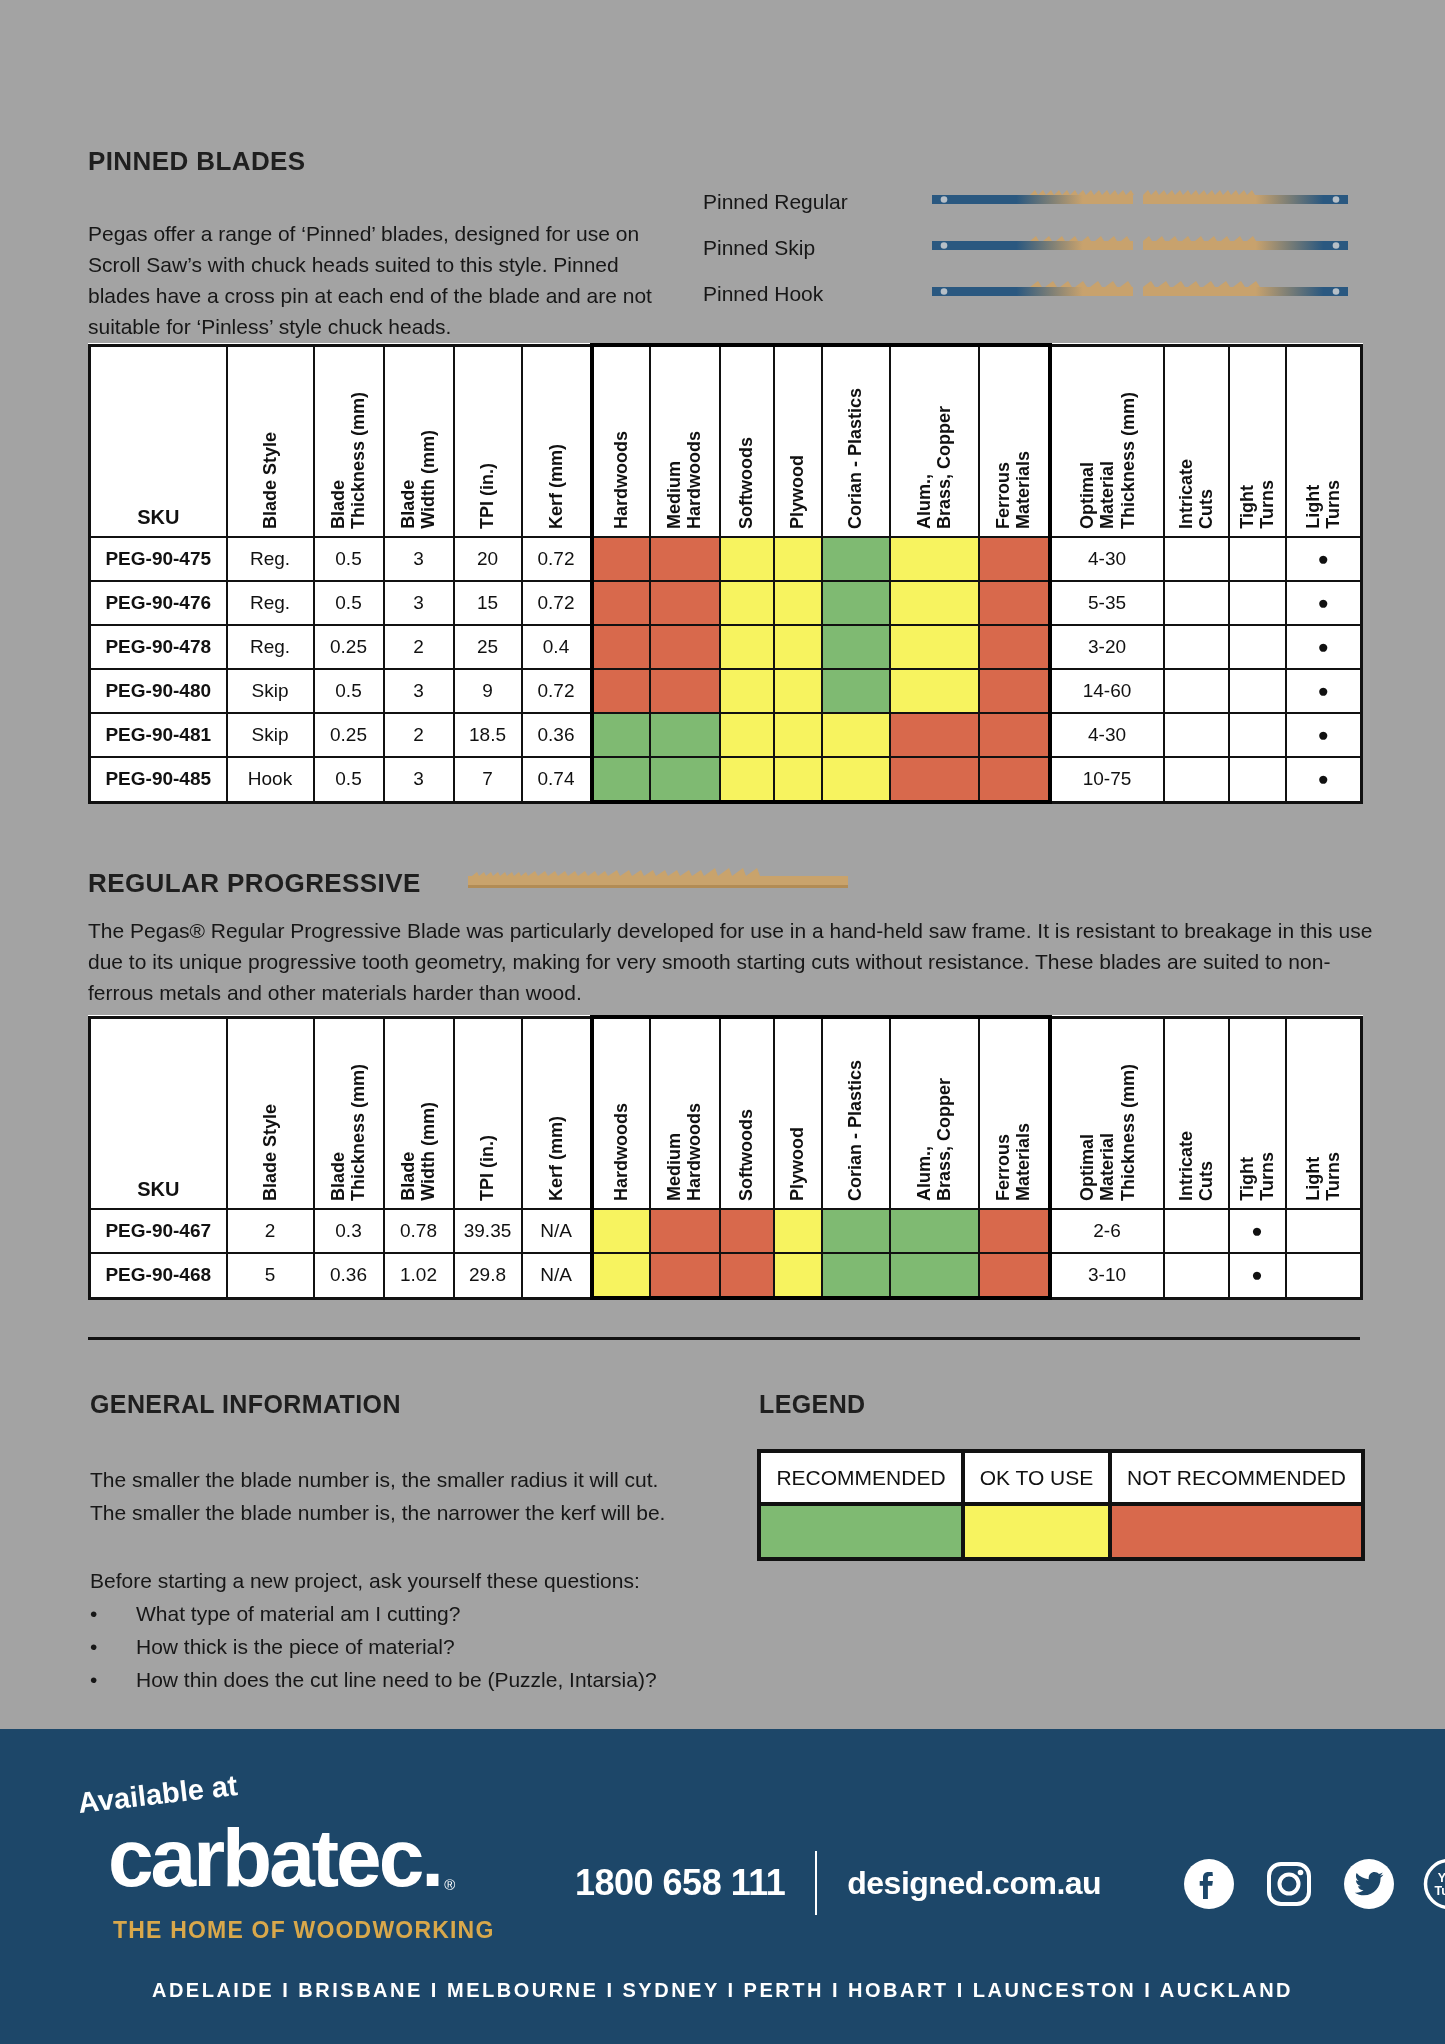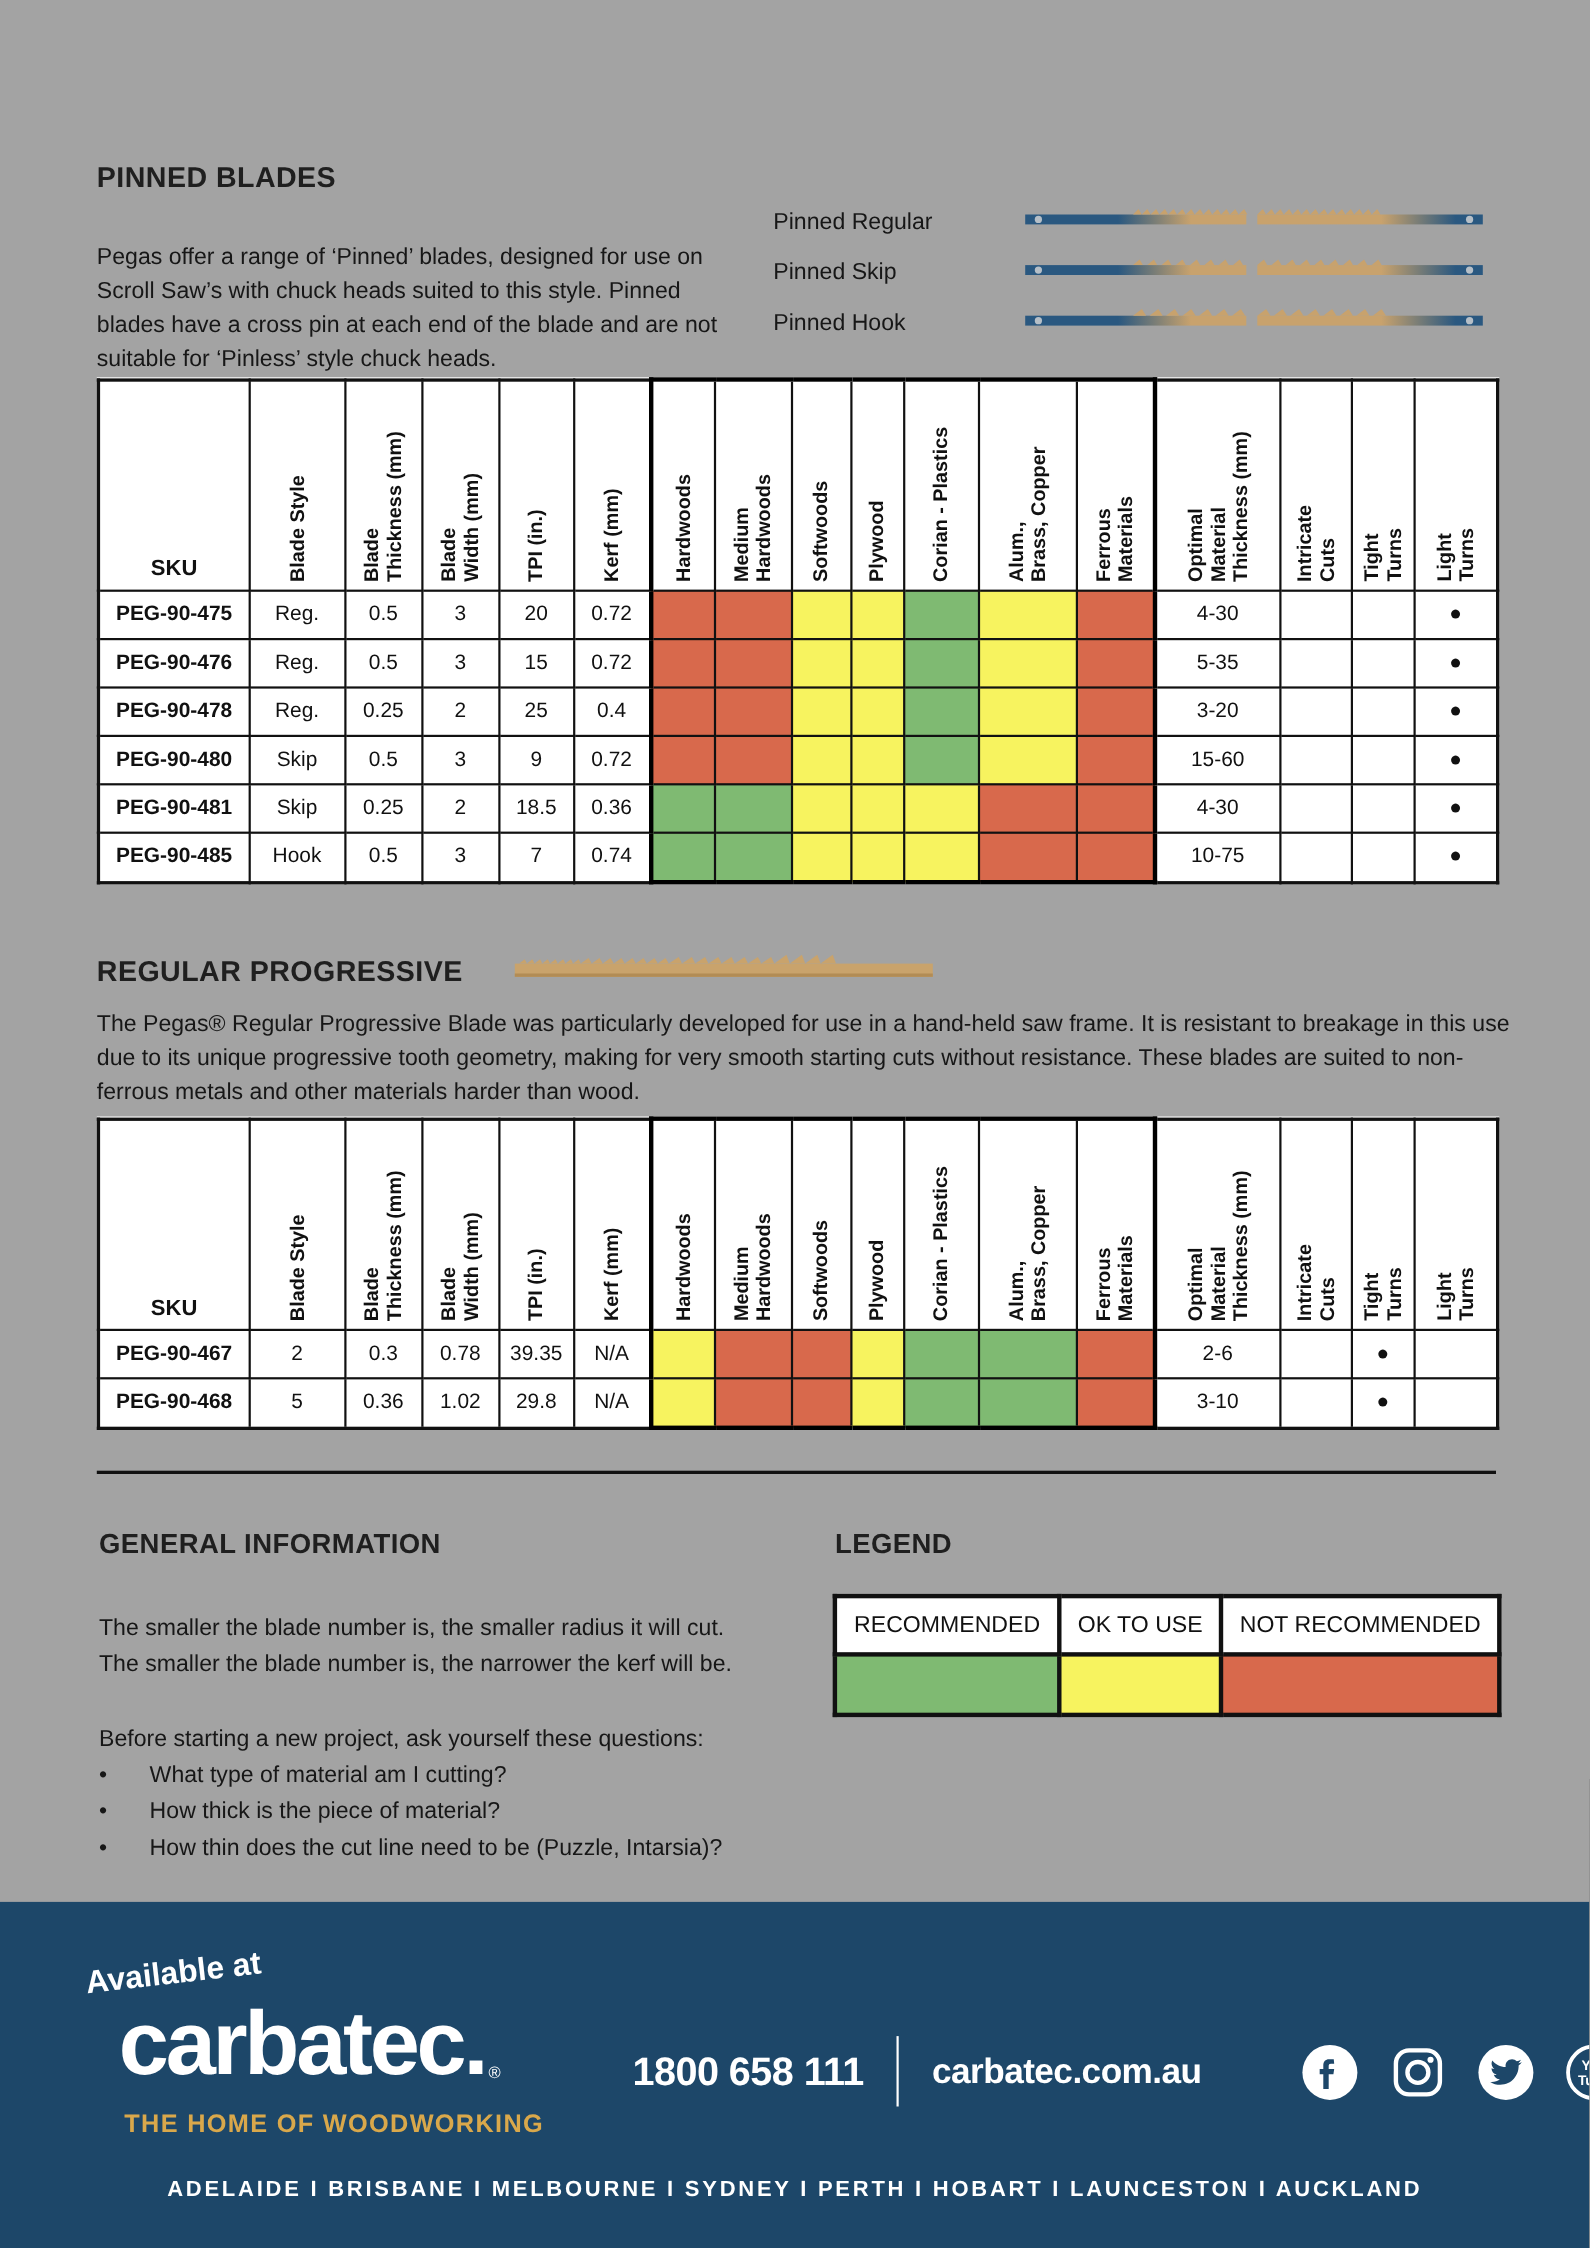--- a/index.html
+++ b/index.html
@@ -250,21 +250,21 @@
           <td>3</td>
           <td>9</td>
           <td>0.72</td>
           <td data-color="red" class="mat mleft"></td>
           <td data-color="red" class="mat"></td>
           <td data-color="yellow" class="mat"></td>
           <td data-color="yellow" class="mat"></td>
           <td data-color="green" class="mat"></td>
           <td data-color="yellow" class="mat"></td>
           <td data-color="red" class="mat mright"></td>
-          <td>15-60</td>
+          <td>14-60</td>
           <td></td>
           <td></td>
           <td class="dotcell">●</td>
         </tr>
         <tr>
           <td class="sku">PEG-90-481</td>
           <td>Skip</td>
           <td>0.25</td>
           <td>2</td>
           <td>18.5</td>
@@ -467,21 +467,21 @@
   </tbody>
     </table>
 
   <div class="footer">
     <div class="avail">Available at</div>
     <div class="logo"><span>carbatec.</span><span class="reg">®</span></div>
     <div class="tagline">THE HOME OF WOODWORKING</div>
     <div class="contact">
       <span class="phone">1800 658 111</span>
       <span class="vbar"></span>
-      <span class="site">carbatec.com.au</span>
+      <span class="site">designed.com.au</span>
     </div>
     <div class="social">
       <svg width="54" height="54" viewBox="0 0 54 54">
         <circle cx="27" cy="27" r="25" fill="#fff"></circle>
         <path d="M30.5 15h-4.3c-3.2 0-5.2 2.1-5.2 5.4V24h-3.3v4.7h3.3V42h4.9V28.7h4.3l.7-4.7h-5v-2.8c0-1.4.6-2.1 2-2.1h3z" fill="#1d4769"></path>
       </svg>
       <svg width="54" height="54" viewBox="0 0 54 54">
         <rect x="7" y="7" width="40" height="40" rx="12" fill="none" stroke="#fff" stroke-width="4"></rect>
         <circle cx="27" cy="27" r="9.5" fill="none" stroke="#fff" stroke-width="4"></circle>
         <circle cx="38.5" cy="15.5" r="2.8" fill="#fff"></circle>

